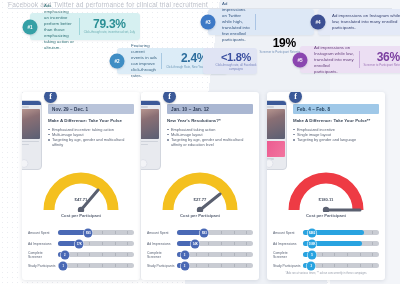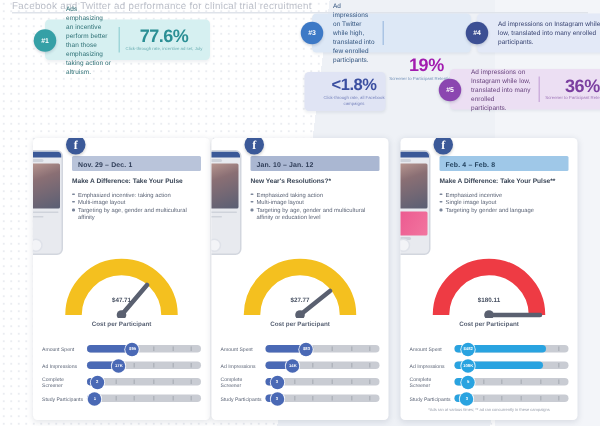--- a/index.html
+++ b/index.html
@@ -104,21 +104,21 @@
   
   #co3{left:203px;top:48px;width:54px;height:26px;background:#e0e4f4;padding-left:6px;justify-content:space-between;}
   #co3 .stat{min-width:46px;}
   #co3 .statnum{color:#3b4fa0;font-size:11px;}
   #co3 .statlbl{color:#5d6bae;}
 
   
   #co4{left:208px;top:9px;width:106px;height:26px;background:#dde8f6;}
   #co4 .divider{background:#aac4e4;}
   #co4 .ctext{color:#31537e;}
-  #co4 .statnum{color:#a21caf;margin-top:48px;}
+  #co4 .statnum{color:#000000;margin-top:48px;}
   #co4 .statlbl{color:#5579a8;}
   #co4 .badge{background:#3d79c6;}
 
   
   #co5{left:318px;top:9px;width:100px;height:26px;background:#e3e9f7;}
   #co5 .ctext{color:#35406f;}
   #co5 .badge{background:#3c4f93;}
 
   
   #co6{left:300px;top:46px;width:118px;height:27px;background:#ecdff3;}
@@ -272,25 +272,36 @@
   </div>
   <div class="title-rule"></div>
 
   <div class="callout" id="co1">
     <div class="badge">#1</div>
     <div class="body">
       <div class="ctext">Ads emphasizing an incentive perform better than those emphasizing taking action or altruism.</div>
     </div>
     <div class="divider"></div>
     <div class="stat">
-      <div class="statnum">77.6%</div>
+      <div class="statnum">79.3%</div>
       <div class="statlbl">Click-through rate, incentive ad set, July</div>
     </div>
   </div>
 
+  <div class="callout" id="co2">
+    <div class="badge">#2</div>
+    <div class="body">
+      <div class="ctext">Featuring current events in ads can improve click-through rates.</div>
+    </div>
+    <div class="divider"></div>
+    <div class="stat">
+      <div class="statnum">2.4%</div>
+      <div class="statlbl">Click-through Rate, New Year's Resolutions</div>
+    </div>
+  </div>
 
   <div class="callout" id="co3">
 
     <div class="body">
       
     </div>
 
     <div class="stat">
       <div class="statnum">&lt;1.8%</div>
       <div class="statlbl">Click-through rate, all Facebook campaigns</div>

